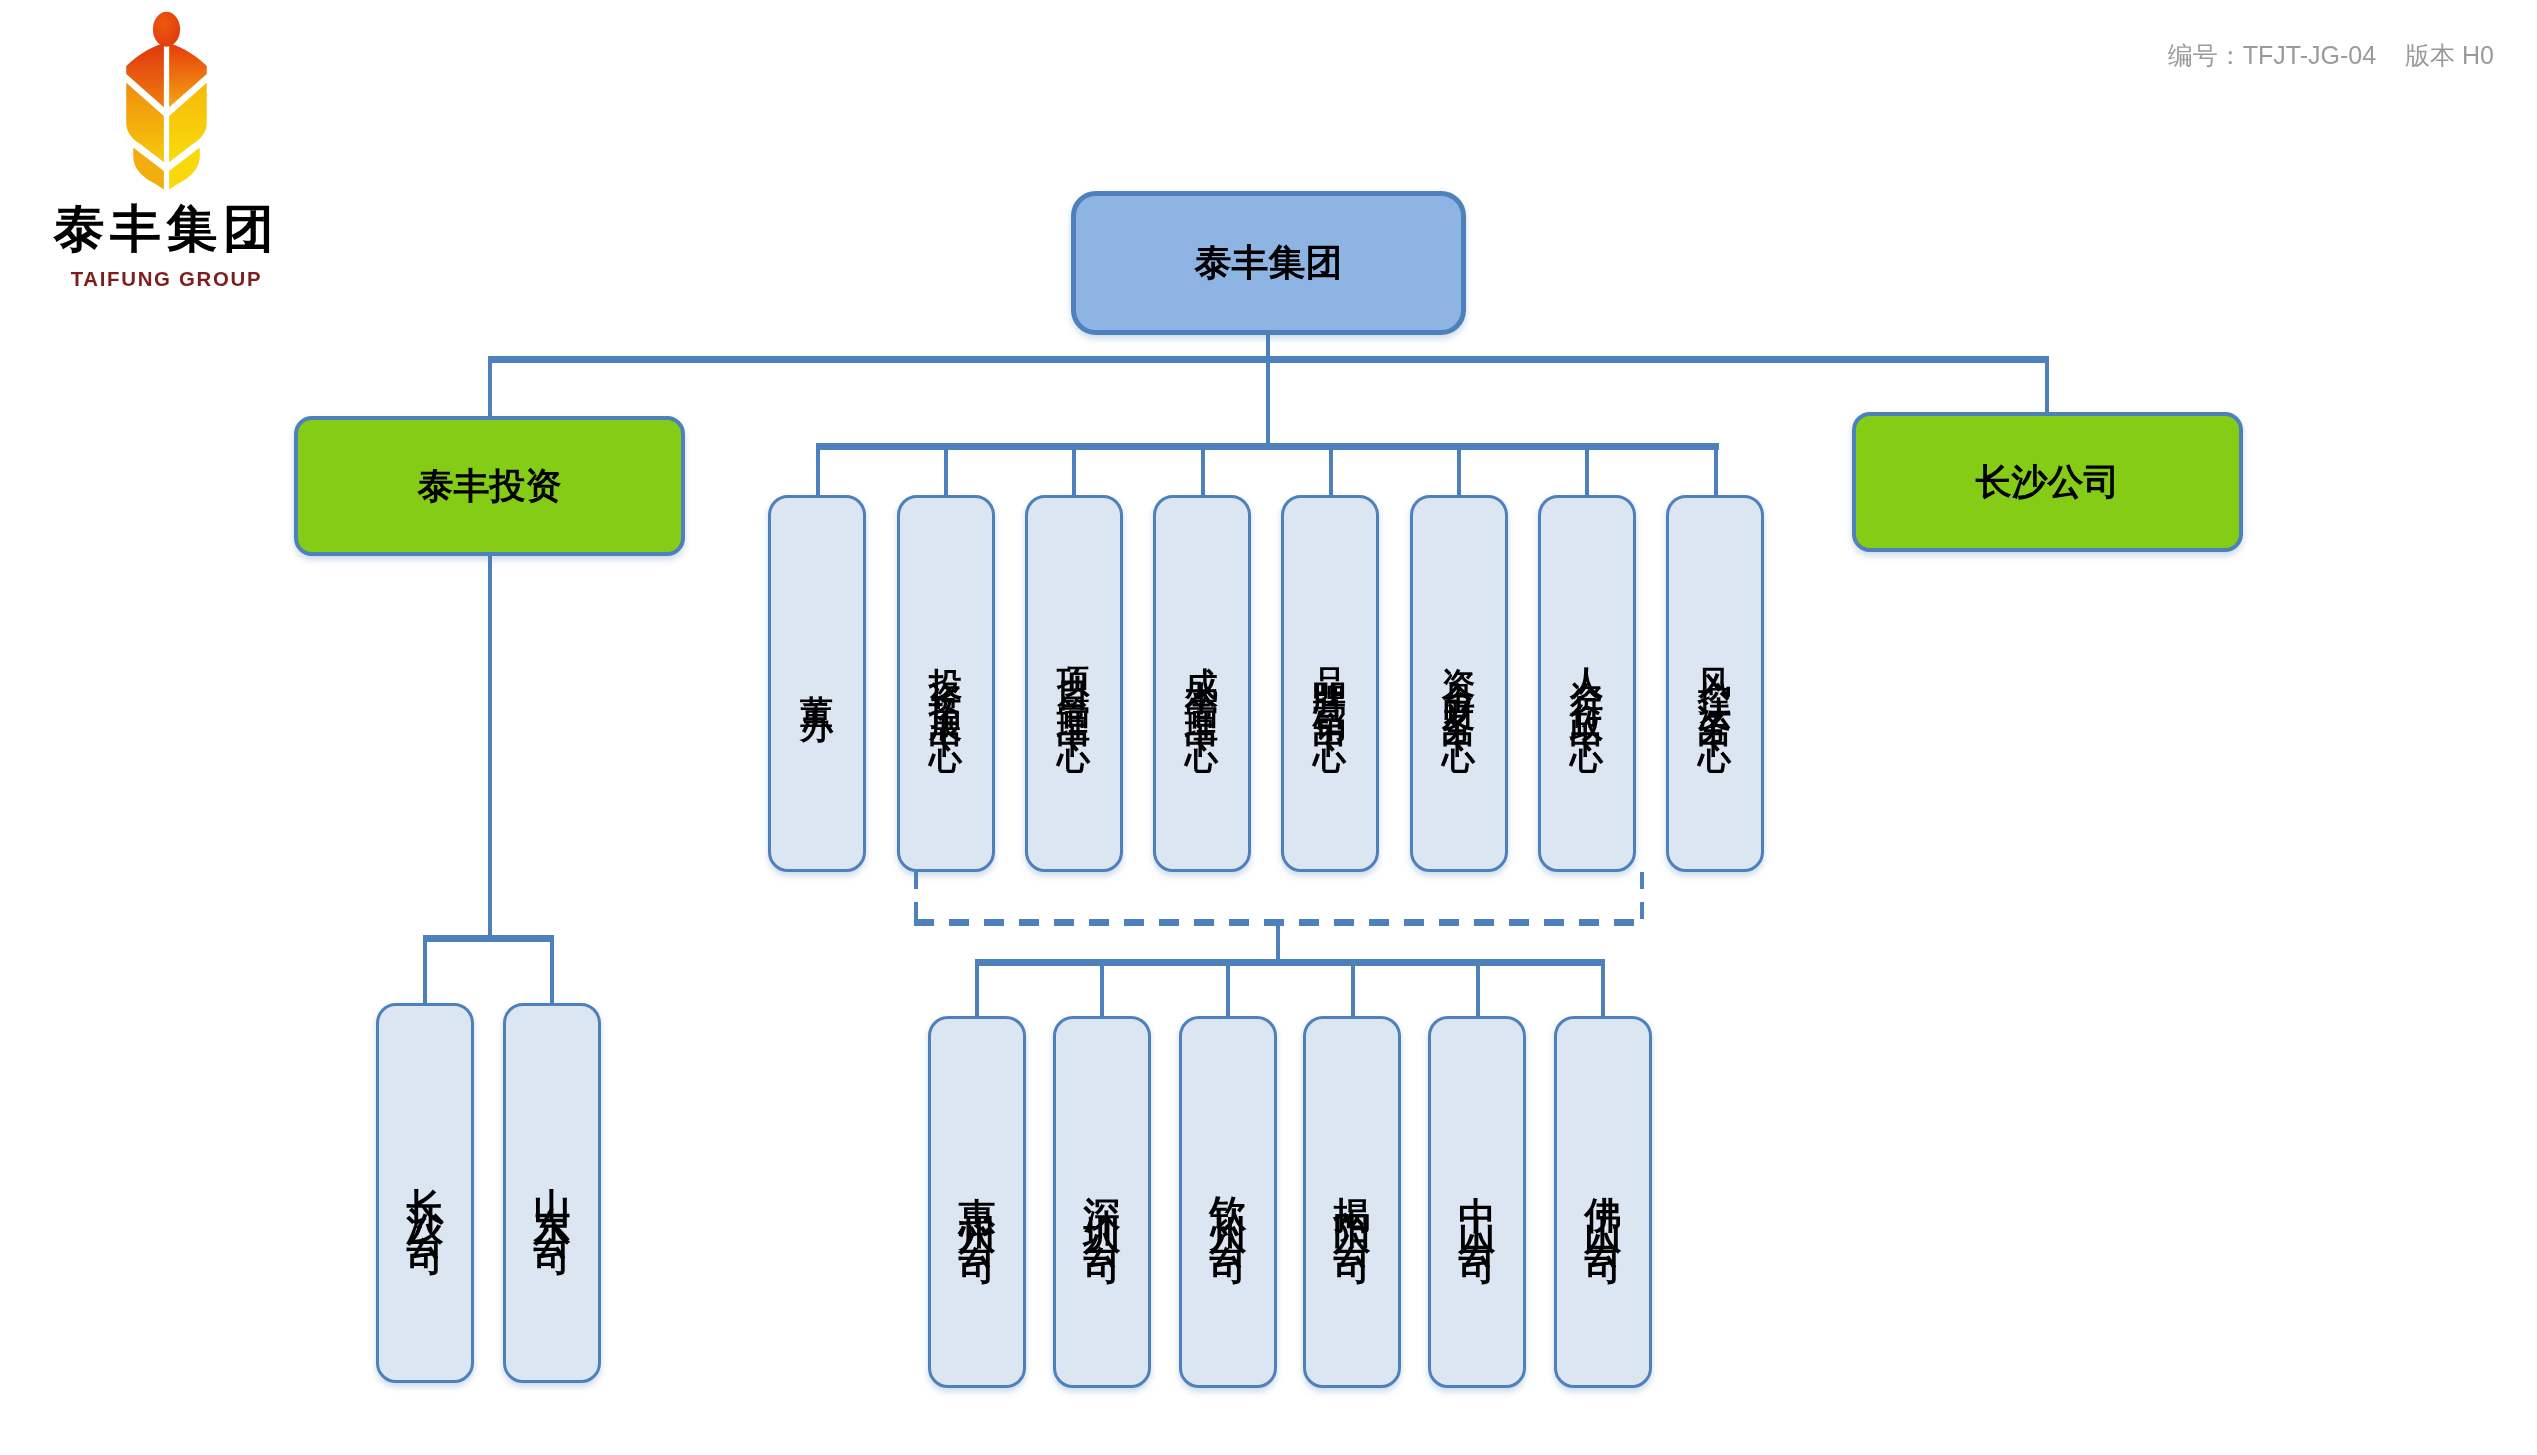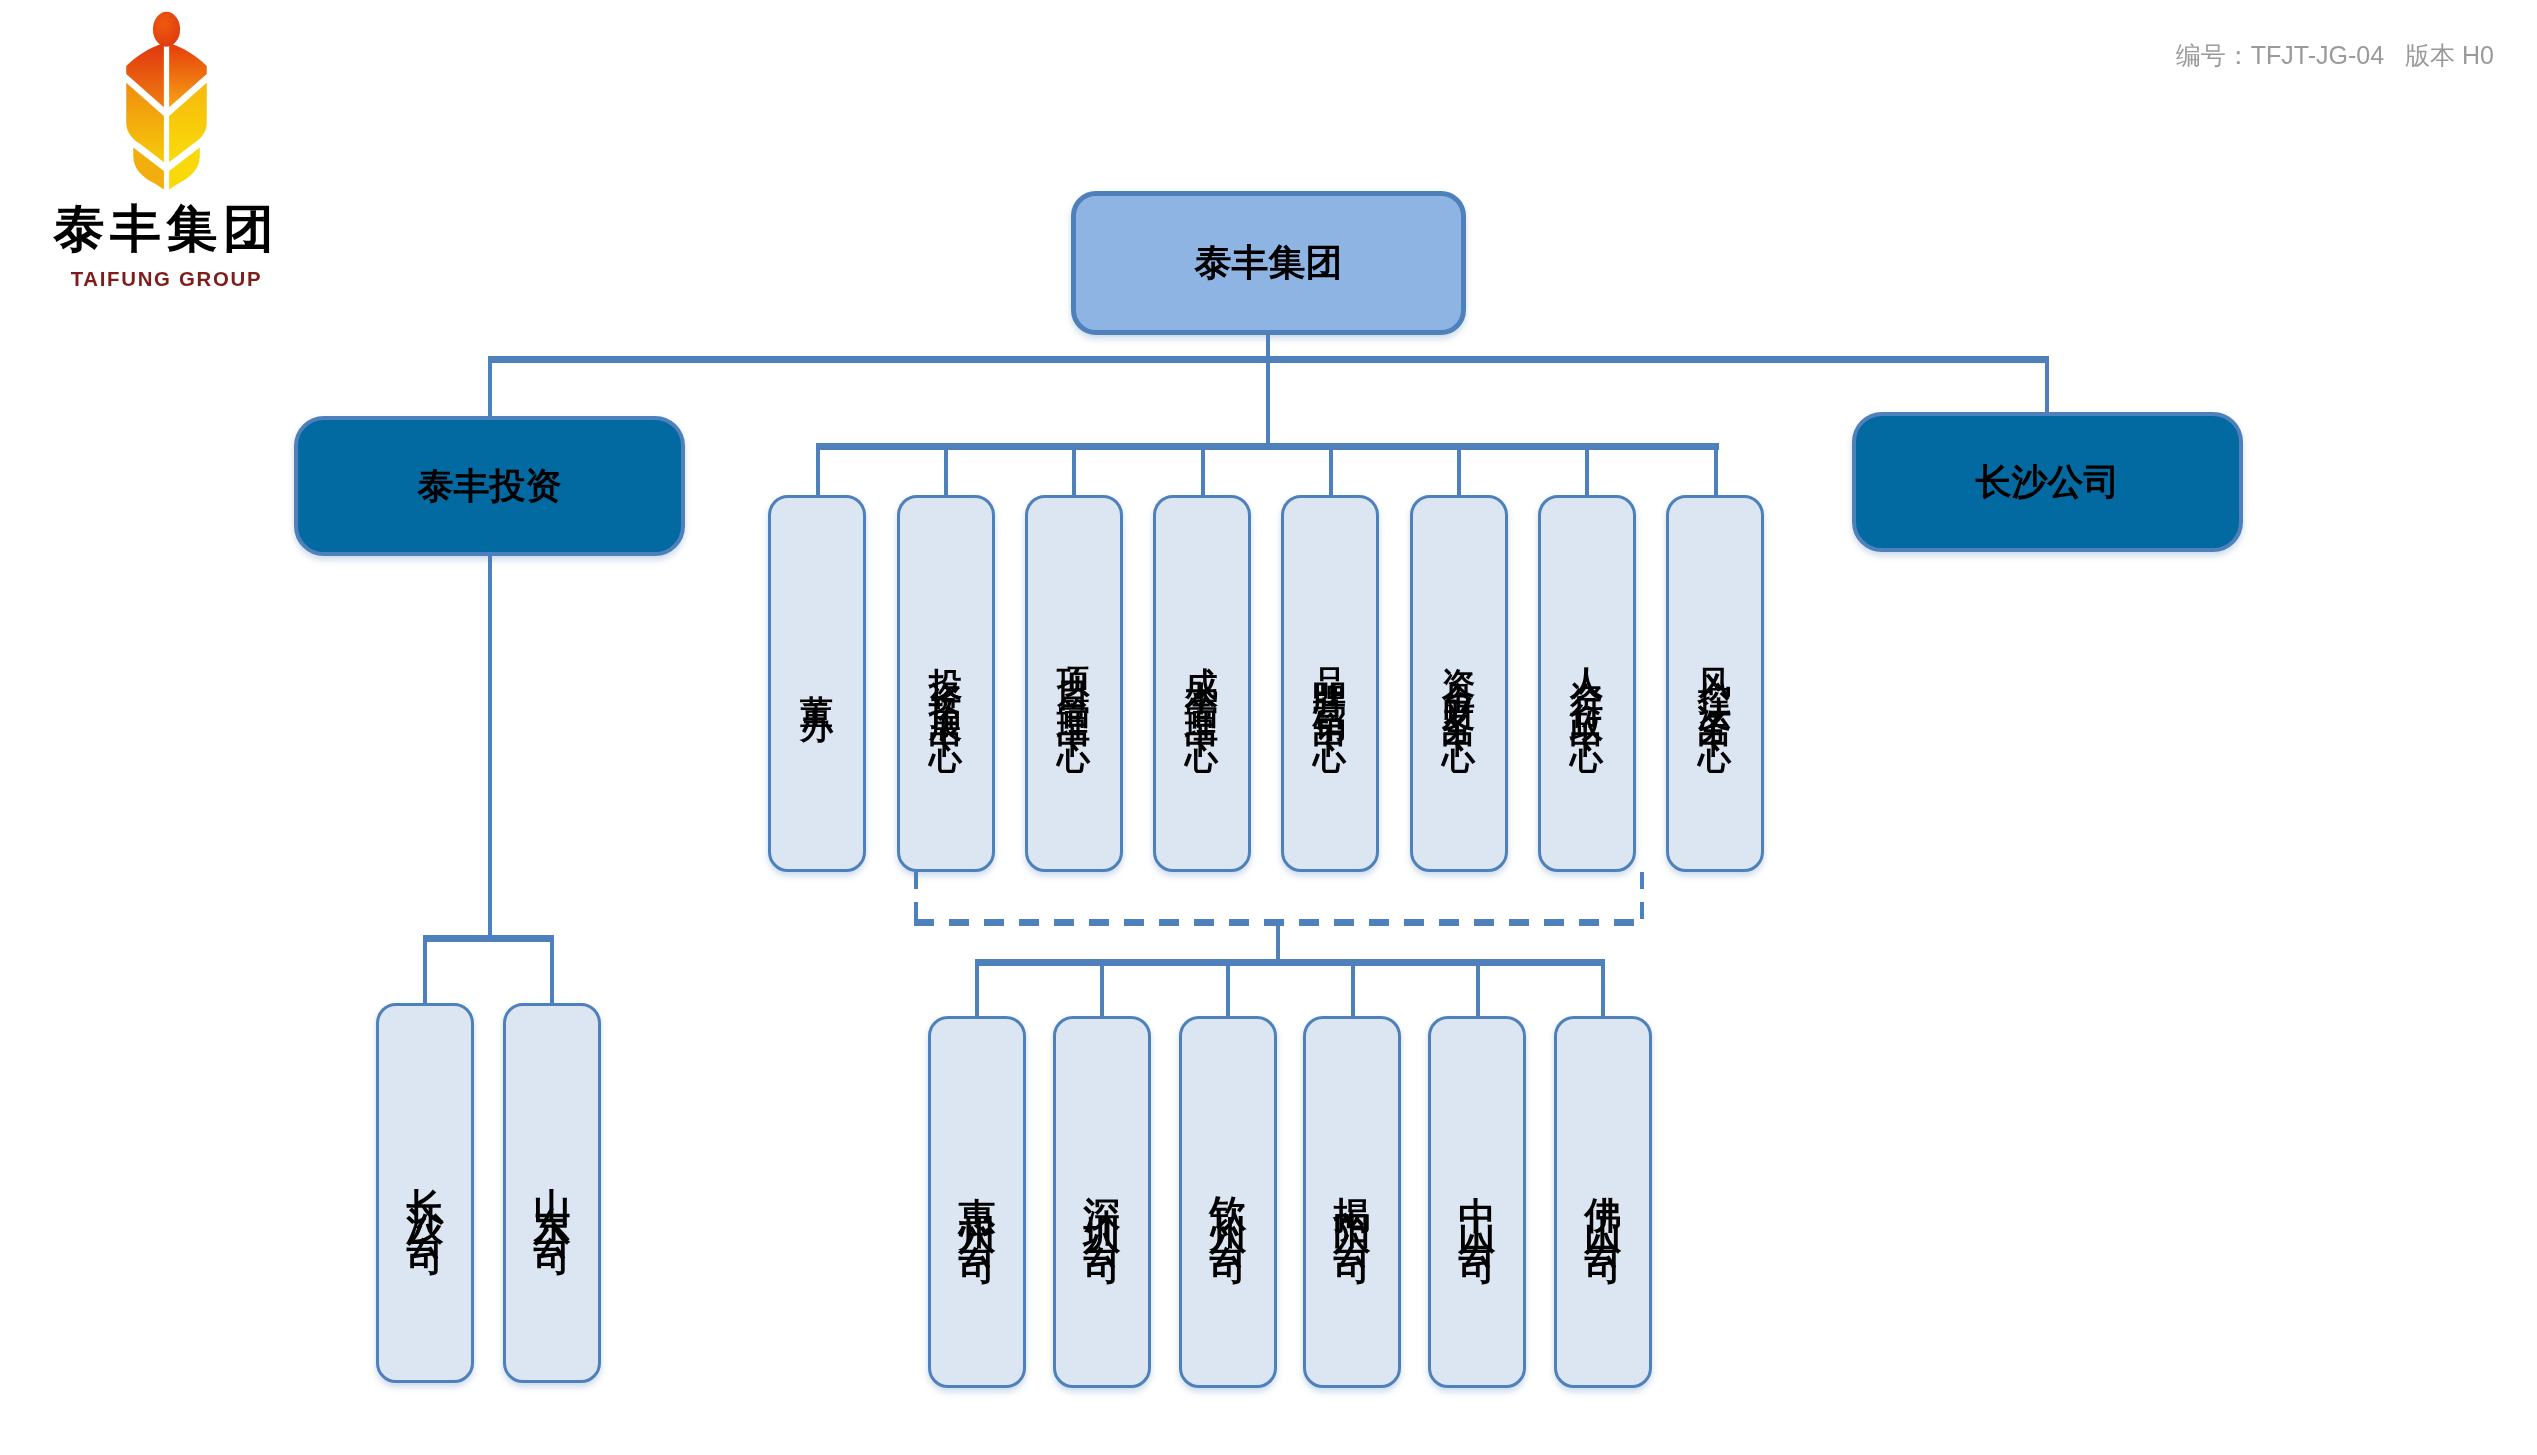--- a/index.html
+++ b/index.html
@@ -7,29 +7,29 @@
     position:relative;width:2538px;height:1456px;background:#ffffff;
     font-family:"Liberation Sans",sans-serif;overflow:hidden;
   }
   
   .logo{position:absolute;left:48px;top:10px;width:237px;text-align:center;}
   .logo svg{display:block;margin:0 auto;}
   .logo-cn{font-size:51px;font-weight:bold;color:#000;letter-spacing:5.5px;margin-top:3.3px;white-space:nowrap;}
   .logo-en{font-size:20.4px;font-weight:bold;color:#7f1d1d;letter-spacing:1.7px;margin-top:3.3px;white-space:nowrap;}
   
   .docnum{position:absolute;top:39px;right:44px;font-size:25px;color:#9a9a9a;white-space:nowrap;}
-  .docnum .ver{margin-left:14px;}
+  .docnum .ver{margin-left:22px;}
   
   .node{
     position:absolute;box-sizing:border-box;border:3.3px solid #4e80bc;background:#dce6f2;
     display:flex;align-items:center;justify-content:center;color:#000;
     box-shadow:0 3.9px 6.6px rgba(78,128,188,0.28);
   }
   .root-box{background:#8eb4e3;border-width:5px;border-radius:25px;font-size:37px;font-weight:bold;}
-  .sub-box{background:#0369a1;border-width:4.4px;border-radius:30px;font-size:36px;font-weight:bold;}
+  .sub-box{background:#84cc16;border-width:4.4px;border-radius:18px;font-size:36px;font-weight:bold;}
   .tall{border-radius:20px;}
   .vtext{writing-mode:vertical-rl;text-orientation:upright;font-weight:bold;font-size:33px;letter-spacing:14.3px;line-height:1;}
   .vtext-lg{writing-mode:vertical-rl;text-orientation:upright;font-weight:bold;font-size:37px;letter-spacing:17.6px;line-height:1;}
   
   .hl{position:absolute;height:7.2px;background:#4e80bc;}
   .vl{position:absolute;width:3.9px;background:#4e80bc;}
   .dash-h{position:absolute;height:7.2px;background:repeating-linear-gradient(90deg,#4e80bc 0 20px,rgba(0,0,0,0) 20px 35px);}
   .dash-v{position:absolute;width:3.9px;background:repeating-linear-gradient(180deg,#4e80bc 0 16.5px,rgba(0,0,0,0) 16.5px 30px);}
 </style>
 </head>

